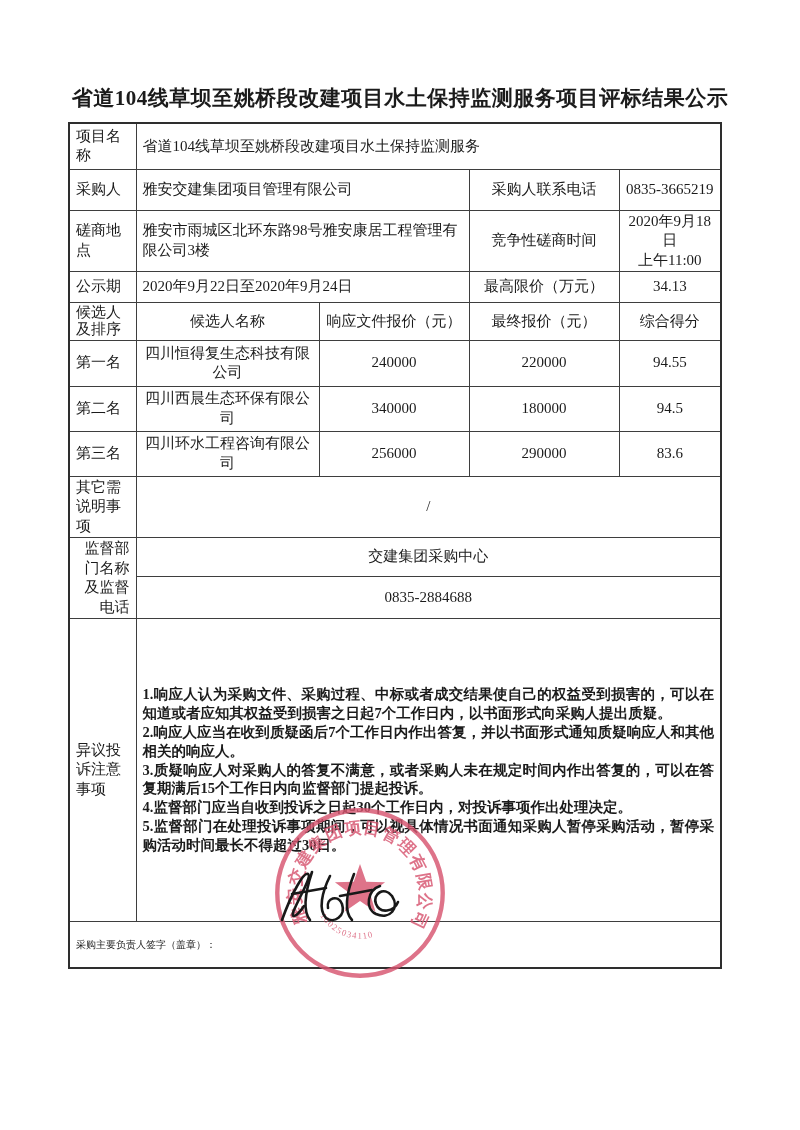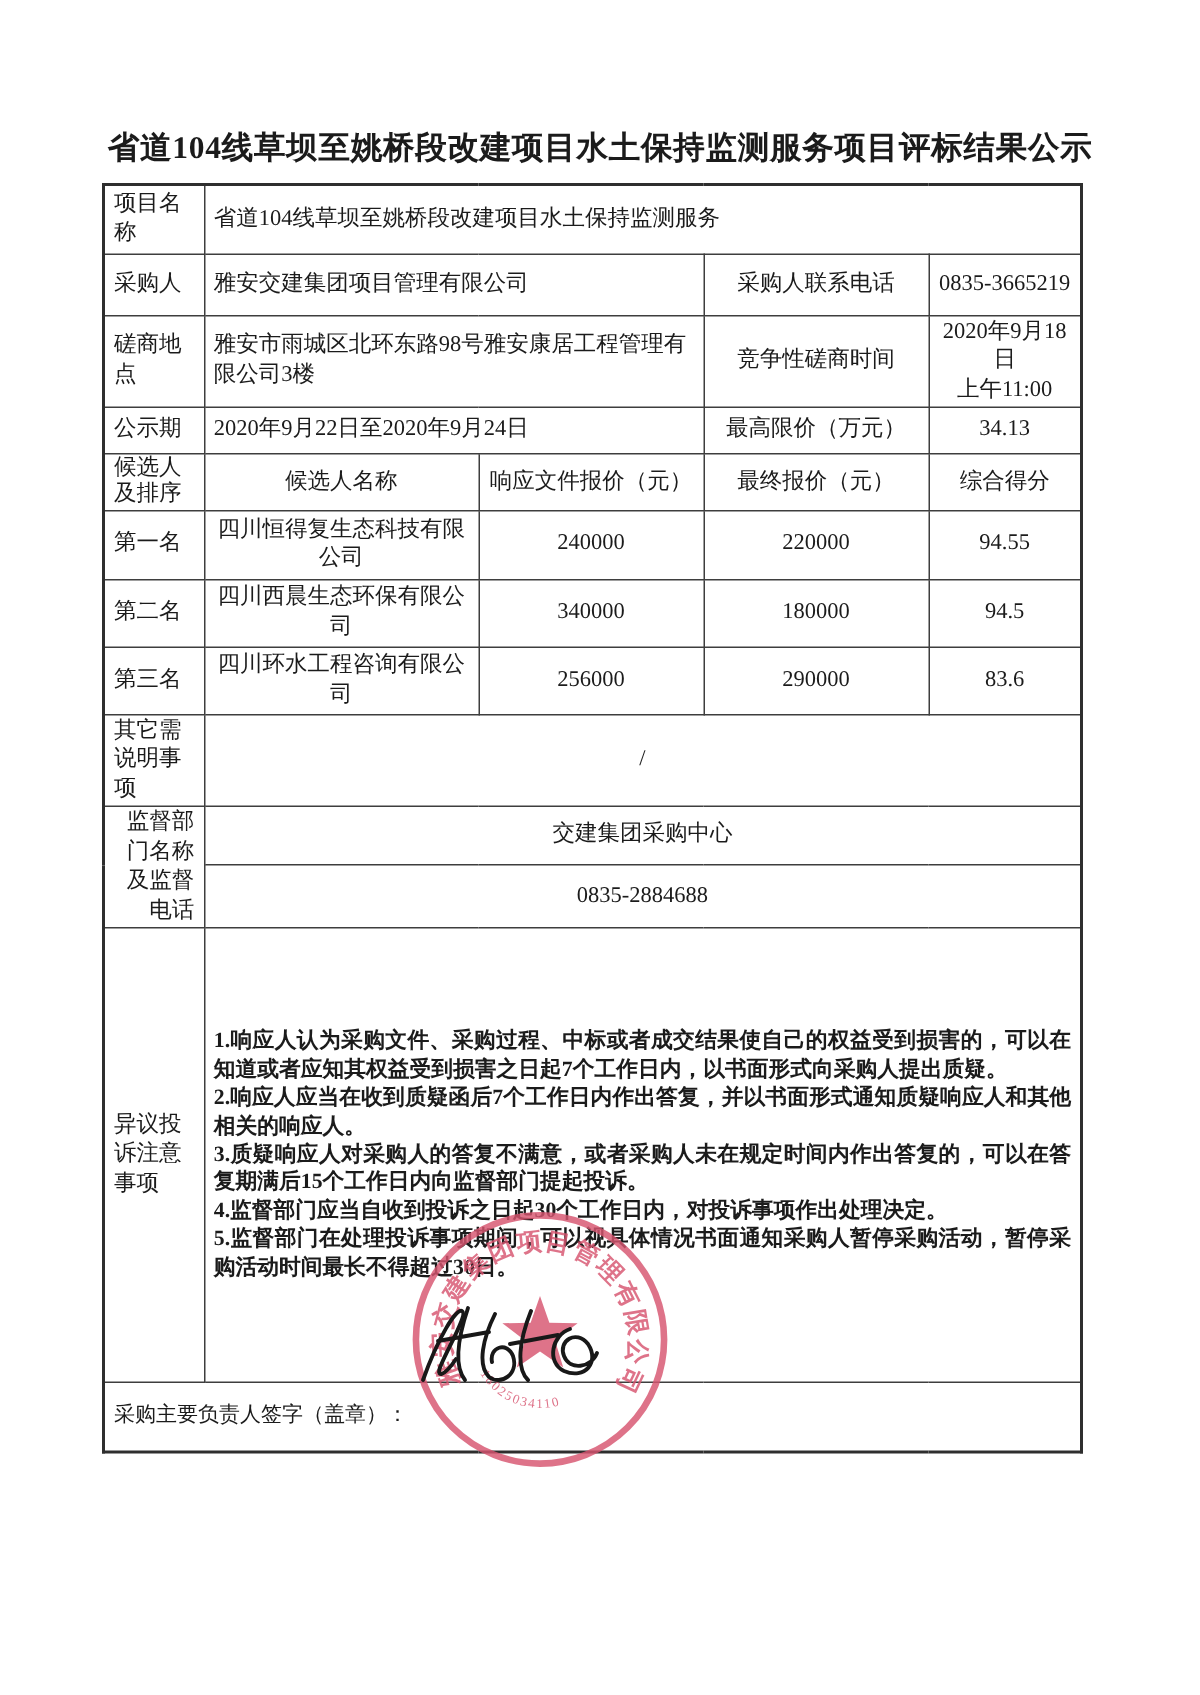--- a/index.html
+++ b/index.html
@@ -9,21 +9,21 @@
         font-size:21px;font-weight:bold;letter-spacing:0.5px;}
   table.doc{position:absolute;left:68px;top:122px;width:652px;border-collapse:collapse;
         table-layout:fixed;font-size:15px;border:2px solid #2e2e2e;}
   table.doc td{border:1px solid #3e3e3e;padding:1px 6px;vertical-align:middle;line-height:1.3;}
   td.lbl{padding:1px 3px;text-align:left;line-height:1.25;}
   td.lblc{padding:1px 3px;text-align:right;line-height:1.3;}
   td.c{text-align:center;}
   td.l{text-align:left;}
   td.obj{padding:6px 8px;font-size:14.5px;line-height:1.42;text-align:justify;font-weight:bold;}
   td.obj .item{text-align:justify;}
-  td.sig{padding:1px 8px;font-size:14px;}
+  td.sig{padding:1px 8px;font-size:10px;}
   .stamp{position:absolute;left:272px;top:805px;width:176px;height:176px;opacity:0.82;z-index:3;}
   .sign-ink{position:absolute;left:268px;top:862px;width:156px;height:72px;z-index:4;}
 </style>
 </head>
 <body>
 
 <div class="page">
 
   <h1 class="doc-title">省道104线草坝至姚桥段改建项目水土保持监测服务项目评标结果公示</h1>
 

